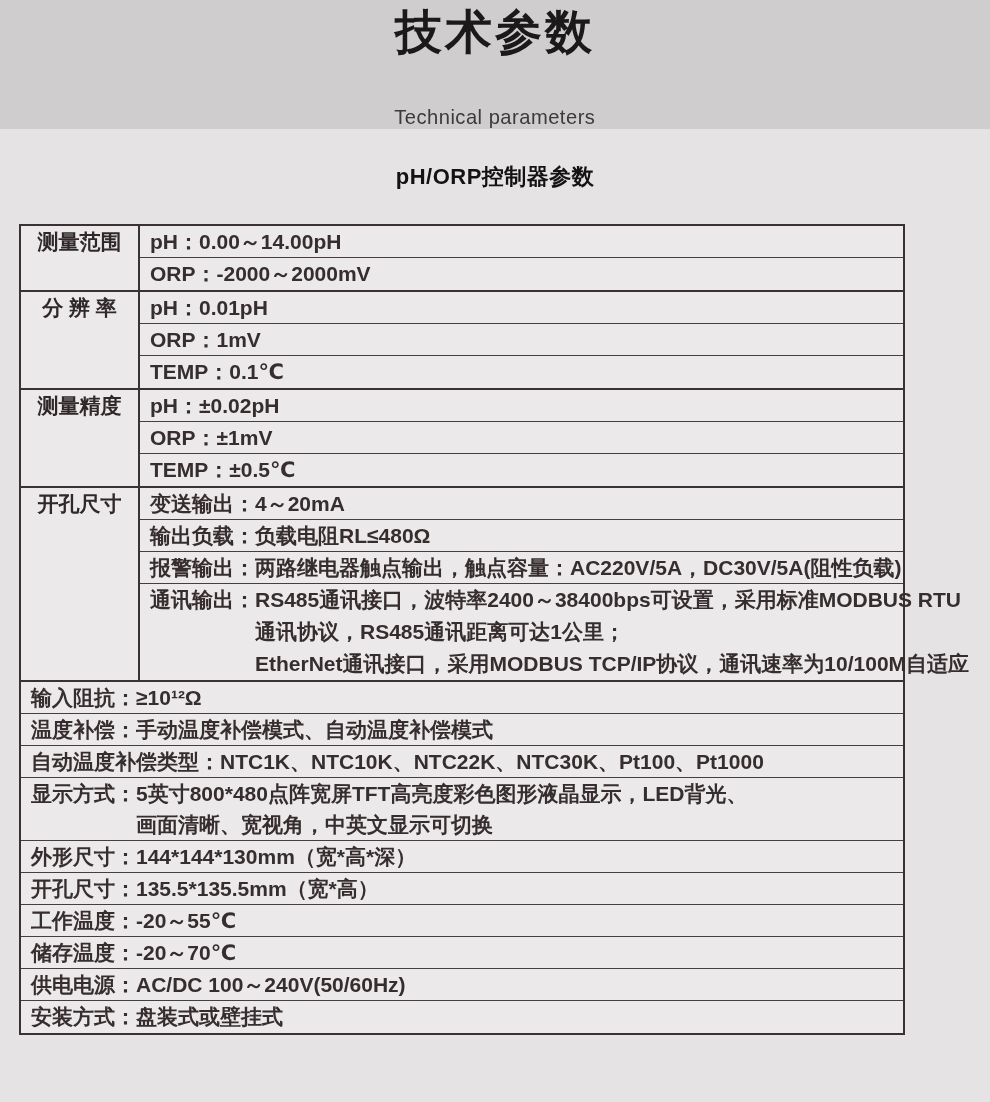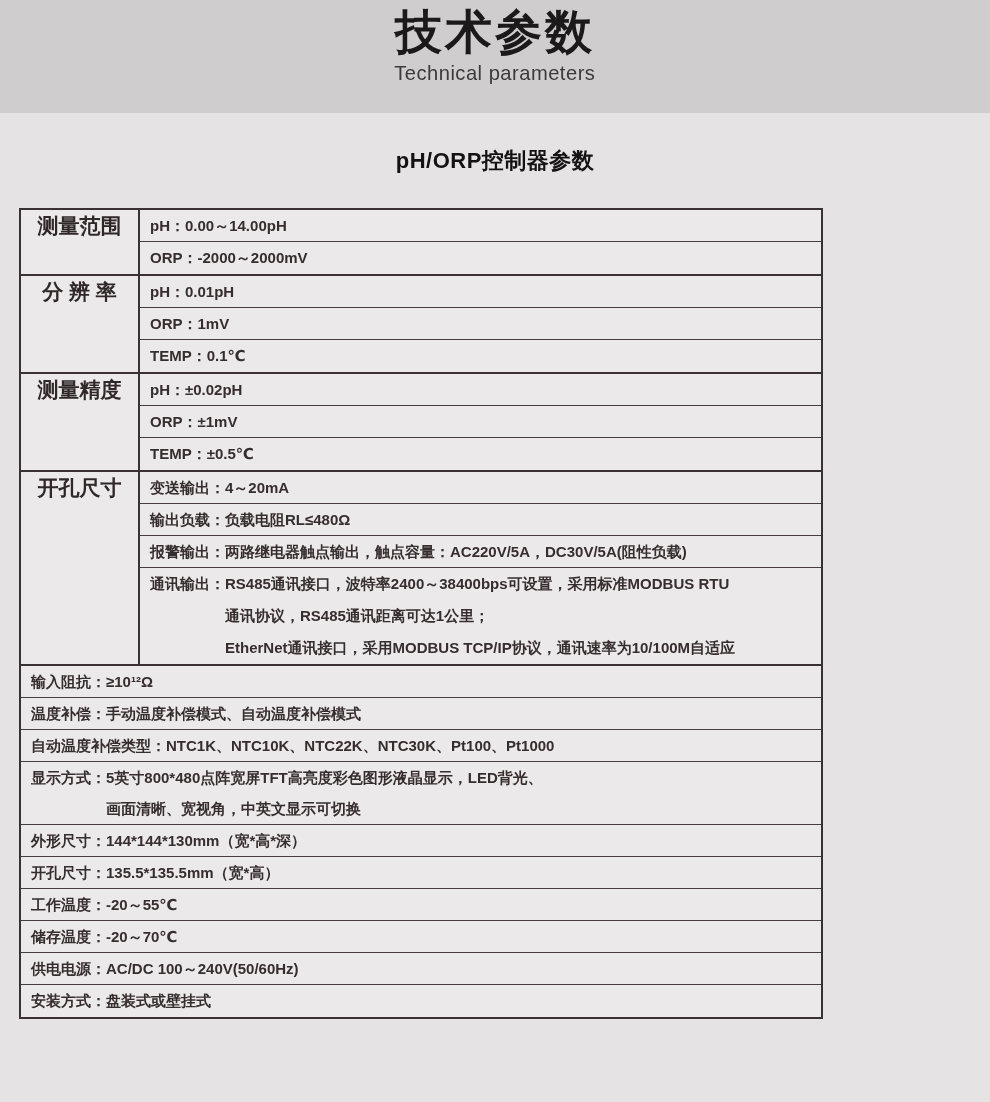--- a/index.html
+++ b/index.html
@@ -5,24 +5,24 @@
   * { box-sizing: border-box; margin: 0; padding: 0; }
   html, body {
     width: 990px; height: 1102px;
     background: #e5e3e4;
     font-family: "Liberation Sans", "DejaVu Sans", sans-serif;
     color: #362d2e;
     overflow: hidden;
   }
   
   .banner {
-    width: 990px; height: 113px;
+    width: 990px; height: 129px;
     background: #cfcdce;
     display: flex; flex-direction: column;
-    align-items: center; justify-content: flex-start;
+    align-items: center; justify-content: space-between;
     padding-top: 6px;
   }
   .banner-title {
     font-size: 47px; font-weight: 900; color: #1c191a;
     letter-spacing: 3px; line-height: 1.1;
   }
   .banner-subtitle {
     font-size: 21px; font-weight: 400; color: #3d3a3b;
     letter-spacing: 0.5px; margin-top: 3px;
     transform: scaleX(0.96);
@@ -30,21 +30,21 @@
   
   .section-title {
     margin-top: 34px;
     text-align: center;
     font-size: 22px; font-weight: 700; color: #141213;
     line-height: 28px; letter-spacing: 0.5px;
   }
   
   .spec-table {
     margin: 33px 16px 0 19px;
-    width: 804px;
+    width: 886px;
     border: 2px solid #3a3132;
     background: #ebe9ea;
   }
   .spec-group {
     display: flex;
     border-bottom: 2px solid #3a3132;
   }
   .spec-group:last-child { border-bottom: none; }
   .group-label {
     width: 119px; flex: 0 0 119px;
@@ -56,21 +56,21 @@
     color: #2f2728;
   }
   .group-rows {
     flex: 1 1 auto;
     display: flex; flex-direction: column;
     min-width: 0;
   }
   .spec-row {
     border-bottom: 1px solid #473d3e;
     padding: 0 8px 0 10px;
-    font-size: 15px; font-weight: 600;
+    font-size: 21px; font-weight: 600;
     line-height: 31px;
     color: #362d2e;
     white-space: pre;
   }
   .spec-row:last-child { border-bottom: none; line-height: 32px; }
   .spec-row.multi { display: flex; }
   .row-label { flex: 0 0 auto; white-space: pre; }
   .row-lines { flex: 1 1 auto; display: flex; flex-direction: column; min-width: 0; }
   .row-lines > span { white-space: pre; }
 </style>

